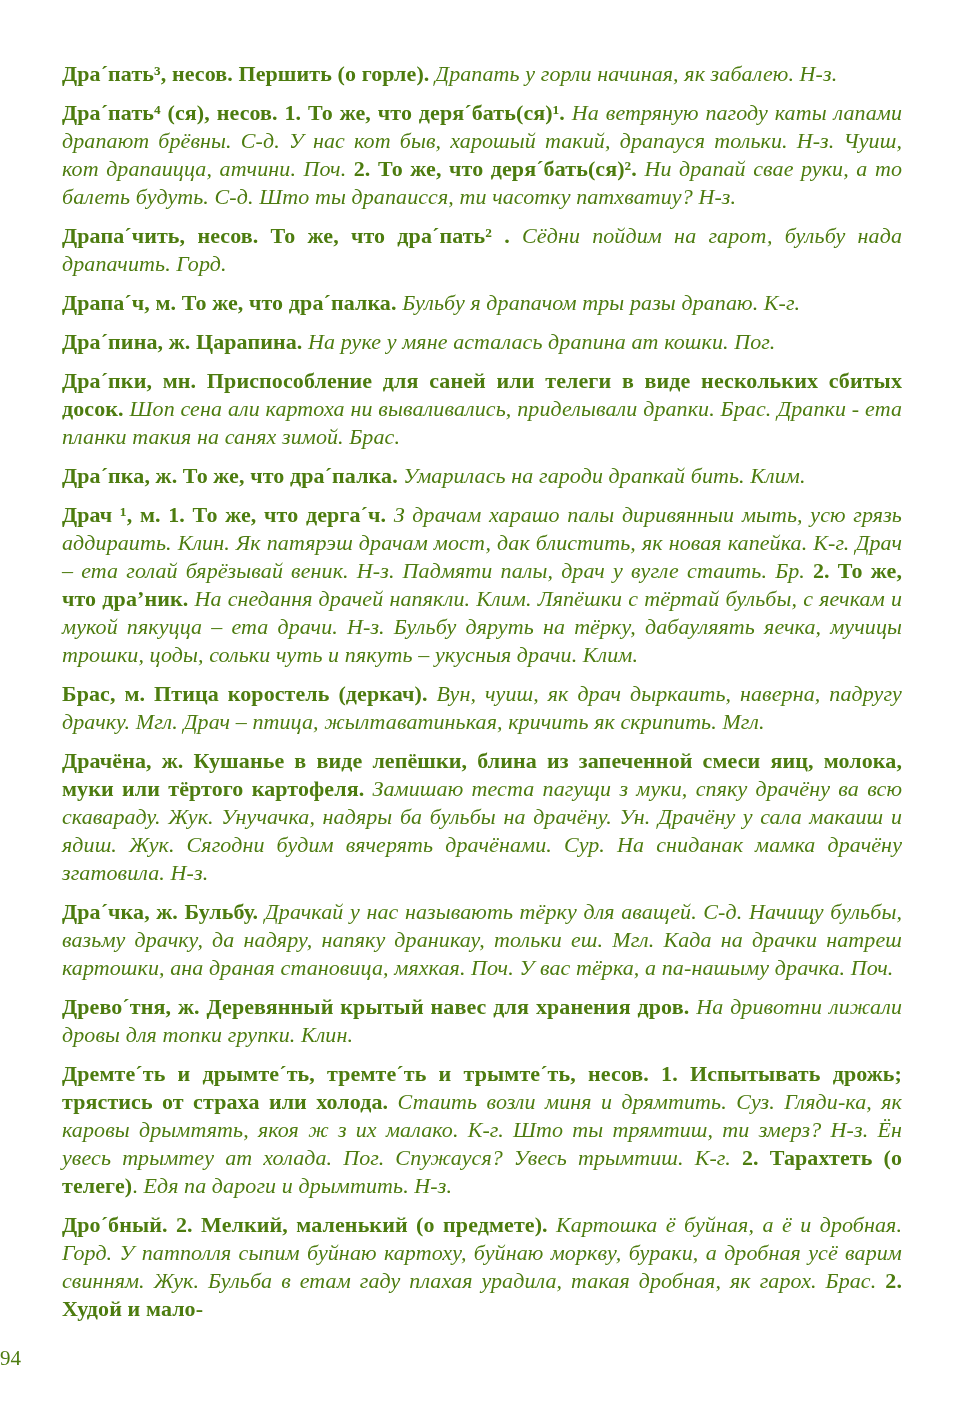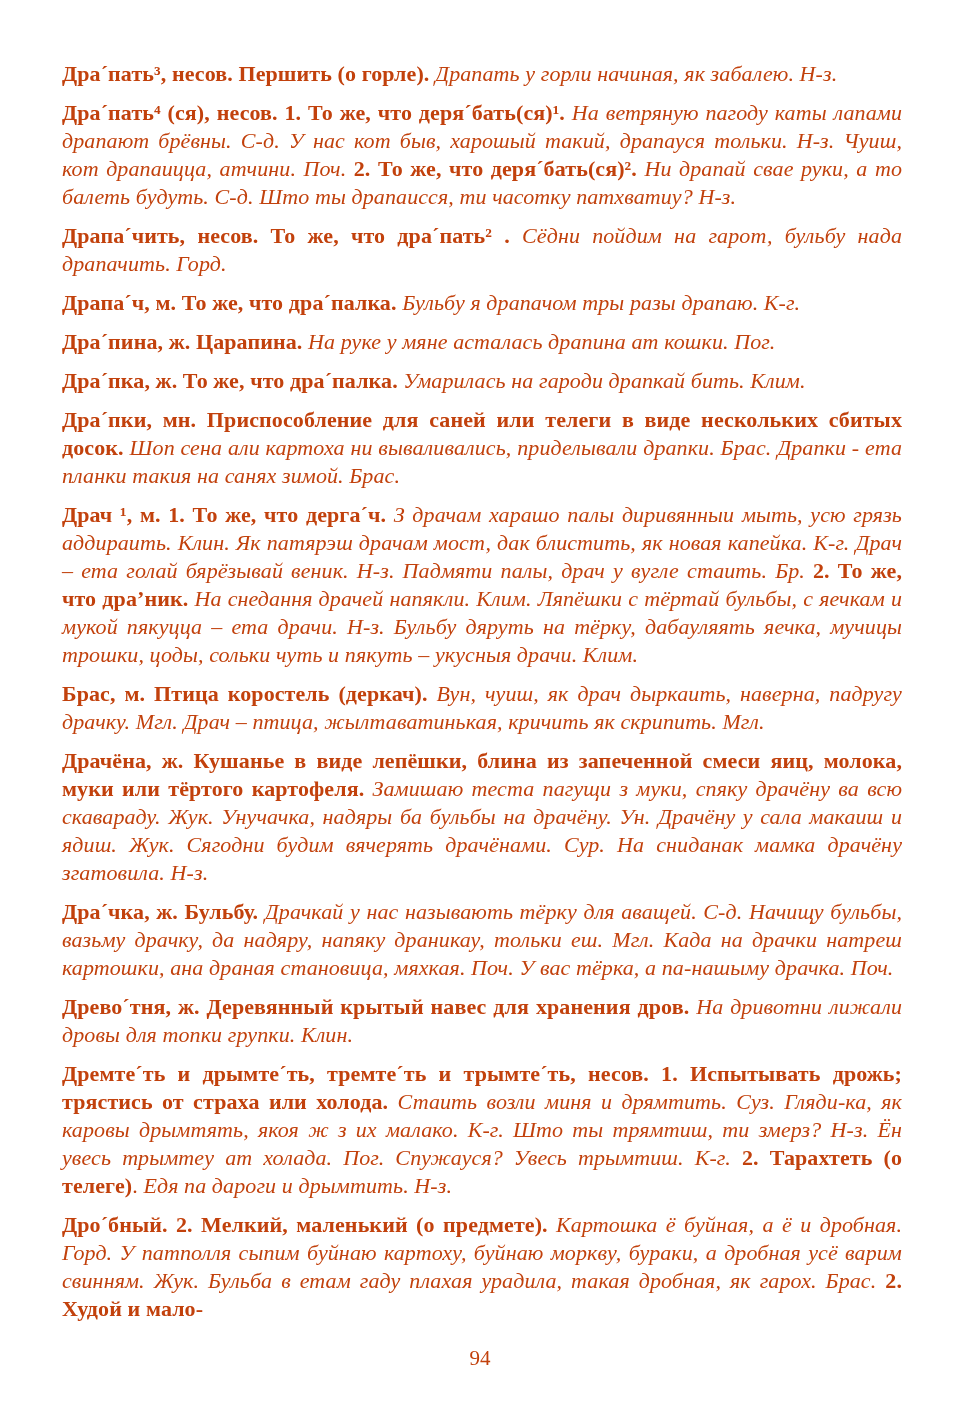--- a/index.html
+++ b/index.html
@@ -5,58 +5,58 @@
   html, body {
     margin: 0;
     padding: 0;
     background: #ffffff;
   }
   .page {
     position: relative;
     width: 960px;
     height: 1417px;
     background: #ffffff;
-    color: #c2410c;
+    color: #4d7c0f;
     font-family: "Liberation Serif", serif;
     box-sizing: border-box;
     padding: 60px 58px 0 62px;
     overflow: hidden;
   }
   .entries p.entry {
     margin: 0 0 11px 0;
     font-size: 22px;
     line-height: 28px;
     text-align: justify;
     letter-spacing: 0.1px;
   }
   .run-b { font-weight: bold; font-style: normal; }
   .run-i { font-style: italic; font-weight: normal; }
   .run-n { font-weight: normal; font-style: normal; }
   .page-number {
     position: absolute;
     bottom: 46px;
     left: 0;
     right: 0;
-    text-align: center;
+    text-align: left;
     font-size: 21px;
     font-weight: normal;
   }
 </style>
 </head>
 <body>
 
 <div class="page">
   <div id="entries" class="entries">
       <p class="entry"><span class="run-b">Дра´пать³, несов. Першить (о горле). </span><span class="run-i">Драпать у горли начиная, як забалею. Н-з.</span></p>
       <p class="entry"><span class="run-b">Дра´пать⁴ (ся), несов. 1. То же, что деря´бать(ся)¹. </span><span class="run-i">На ветряную пагоду каты лапами драпают брёвны. С-д. У нас кот быв, харошый такий, драпауся тольки. Н-з. Чуиш, кот драпаицца, атчини. Поч. </span><span class="run-b">2. То же, что деря´бать(ся)². </span><span class="run-i">Ни драпай свае руки, а то балеть будуть. С-д. Што ты драпаисся, ти часотку патхватиу? Н-з.</span></p>
       <p class="entry"><span class="run-b">Драпа´чить, несов. То же, что дра´пать² . </span><span class="run-i">Сёдни пойдим на гарот, бульбу нада драпачить. Горд.</span></p>
       <p class="entry"><span class="run-b">Драпа´ч, м. То же, что дра´палка. </span><span class="run-i">Бульбу я драпачом тры разы драпаю. К-г.</span></p>
       <p class="entry"><span class="run-b">Дра´пина, ж. Царапина. </span><span class="run-i">На руке у мяне асталась драпина ат кошки. Пог.</span></p>
+      <p class="entry"><span class="run-b">Дра´пки, мн. Приспособление для саней или телеги в виде нескольких сбитых досок. </span><span class="run-i">Шоп сена али картоха ни вываливались, приделывали драпки. Брас. Драпки - ета планки такия на санях зимой. Брас.</span></p>
       <p class="entry"><span class="run-b">Дра´пка, ж. То же, что дра´палка. </span><span class="run-i">Умарилась на гароди драпкай бить. Клим.</span></p>
-      <p class="entry"><span class="run-b">Дра´пки, мн. Приспособление для саней или телеги в виде нескольких сбитых досок. </span><span class="run-i">Шоп сена али картоха ни вываливались, приделывали драпки. Брас. Драпки - ета планки такия на санях зимой. Брас.</span></p>
       <p class="entry"><span class="run-b">Драч ¹, м. 1. То же, что дерга´ч. </span><span class="run-i">З драчам харашо палы диривянныи мыть, усю грязь аддираить. Клин. Як патярэш драчам мост, дак блистить, як новая капейка. К-г. Драч – ета голай бярёзывай веник. Н-з. Падмяти палы, драч у вугле стаить. Бр. </span><span class="run-b">2. То же, что дра’ник. </span><span class="run-i">На снедання драчей напякли. Клим. Ляпёшки с тёртай бульбы, с яечкам и мукой пякуцца – ета драчи. Н-з. Бульбу дяруть на тёрку, дабауляять яечка, мучицы трошки, цоды, сольки чуть и пякуть – укусныя драчи. Клим.</span></p>
       <p class="entry"><span class="run-b">Брас, м. Птица коростель (деркач). </span><span class="run-i">Вун, чуиш, як драч дыркаить, наверна, падругу драчку. Мгл. Драч – птица, жылтаватинькая, кричить як скрипить. Мгл.</span></p>
       <p class="entry"><span class="run-b">Драчёна, ж. Кушанье в виде лепёшки, блина из запеченной смеси яиц, молока, муки или тёртого картофеля. </span><span class="run-i">Замишаю теста пагущи з муки, спяку драчёну ва всю скавараду. Жук. Унучачка, надяры ба бульбы на драчёну. Ун. Драчёну у сала макаиш и ядиш. Жук. Сягодни будим вячерять драчёнами. Сур. На сниданак мамка драчёну згатовила. Н-з.</span></p>
       <p class="entry"><span class="run-b">Дра´чка, ж. Бульбу. </span><span class="run-i">Драчкай у нас называють тёрку для аващей. С-д. Начищу бульбы, вазьму драчку, да надяру, напяку драникау, тольки еш. Мгл. Када на драчки натреш картошки, ана драная становица, мяхкая. Поч. У вас тёрка, а па-нашыму драчка. Поч.</span></p>
       <p class="entry"><span class="run-b">Древо´тня, ж. Деревянный крытый навес для хранения дров. </span><span class="run-i">На дривотни лижали дровы для топки групки. Клин.</span></p>
       <p class="entry"><span class="run-b">Дремте´ть и дрымте´ть, тремте´ть и трымте´ть, несов. 1. Испытывать дрожь; трястись от страха или холода. </span><span class="run-i">Стаить возли миня и дрямтить. Суз. Гляди-ка, як каровы дрымтять, якоя ж з их малако. К-г. Што ты трямтиш, ти змерз? Н-з. Ён увесь трымтеу ат холада. Пог. Спужауся? Увесь трымтиш. К-г. </span><span class="run-b">2. Тарахтеть (о телеге)</span><span class="run-n">. </span><span class="run-i">Едя па дароги и дрымтить. Н-з.</span></p>
       <p class="entry"><span class="run-b">Дро´бный. 2. Мелкий, маленький (о предмете). </span><span class="run-i">Картошка ё буйная, а ё и дробная. Горд. У патполля сыпим буйнаю картоху, буйнаю моркву, бураки, а дробная усё варим свинням. Жук. Бульба в етам гаду плахая урадила, такая дробная, як гарох. Брас. </span><span class="run-b">2. Худой и мало-</span></p>
     </div>
   <div class="page-number">94</div>
 </div>

